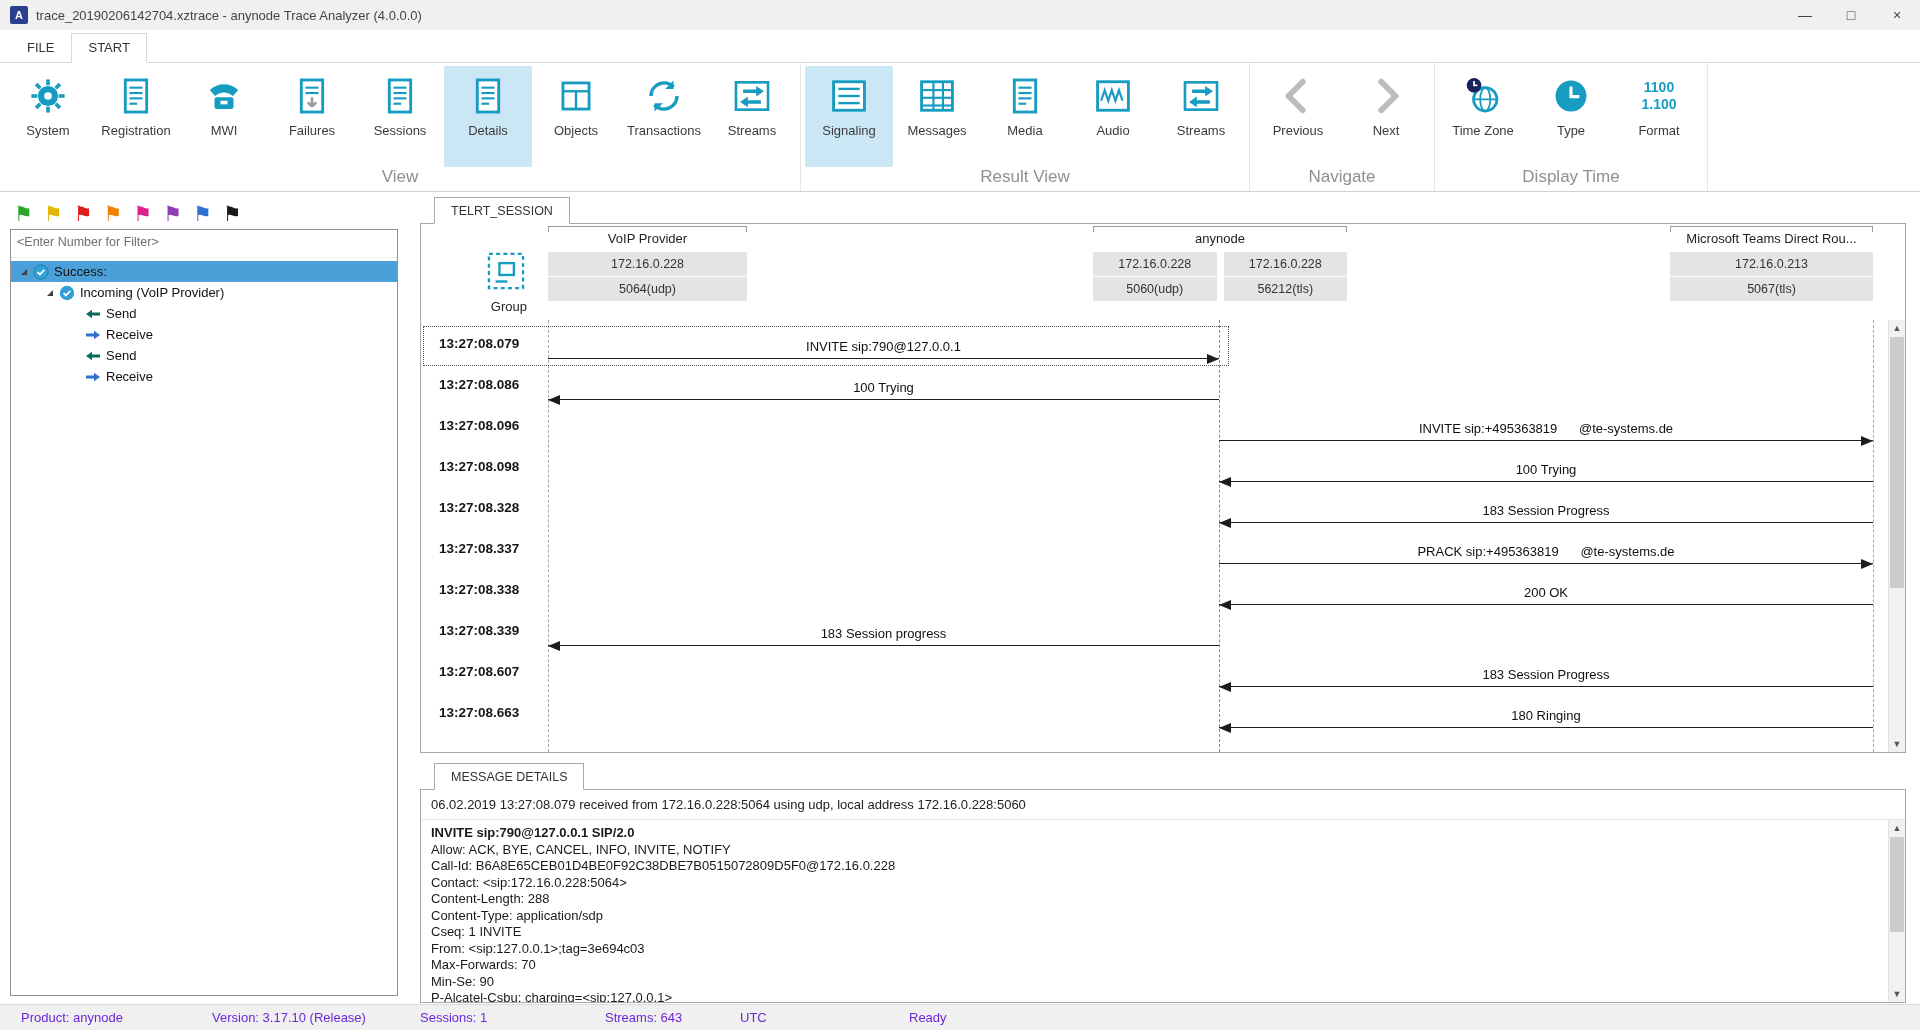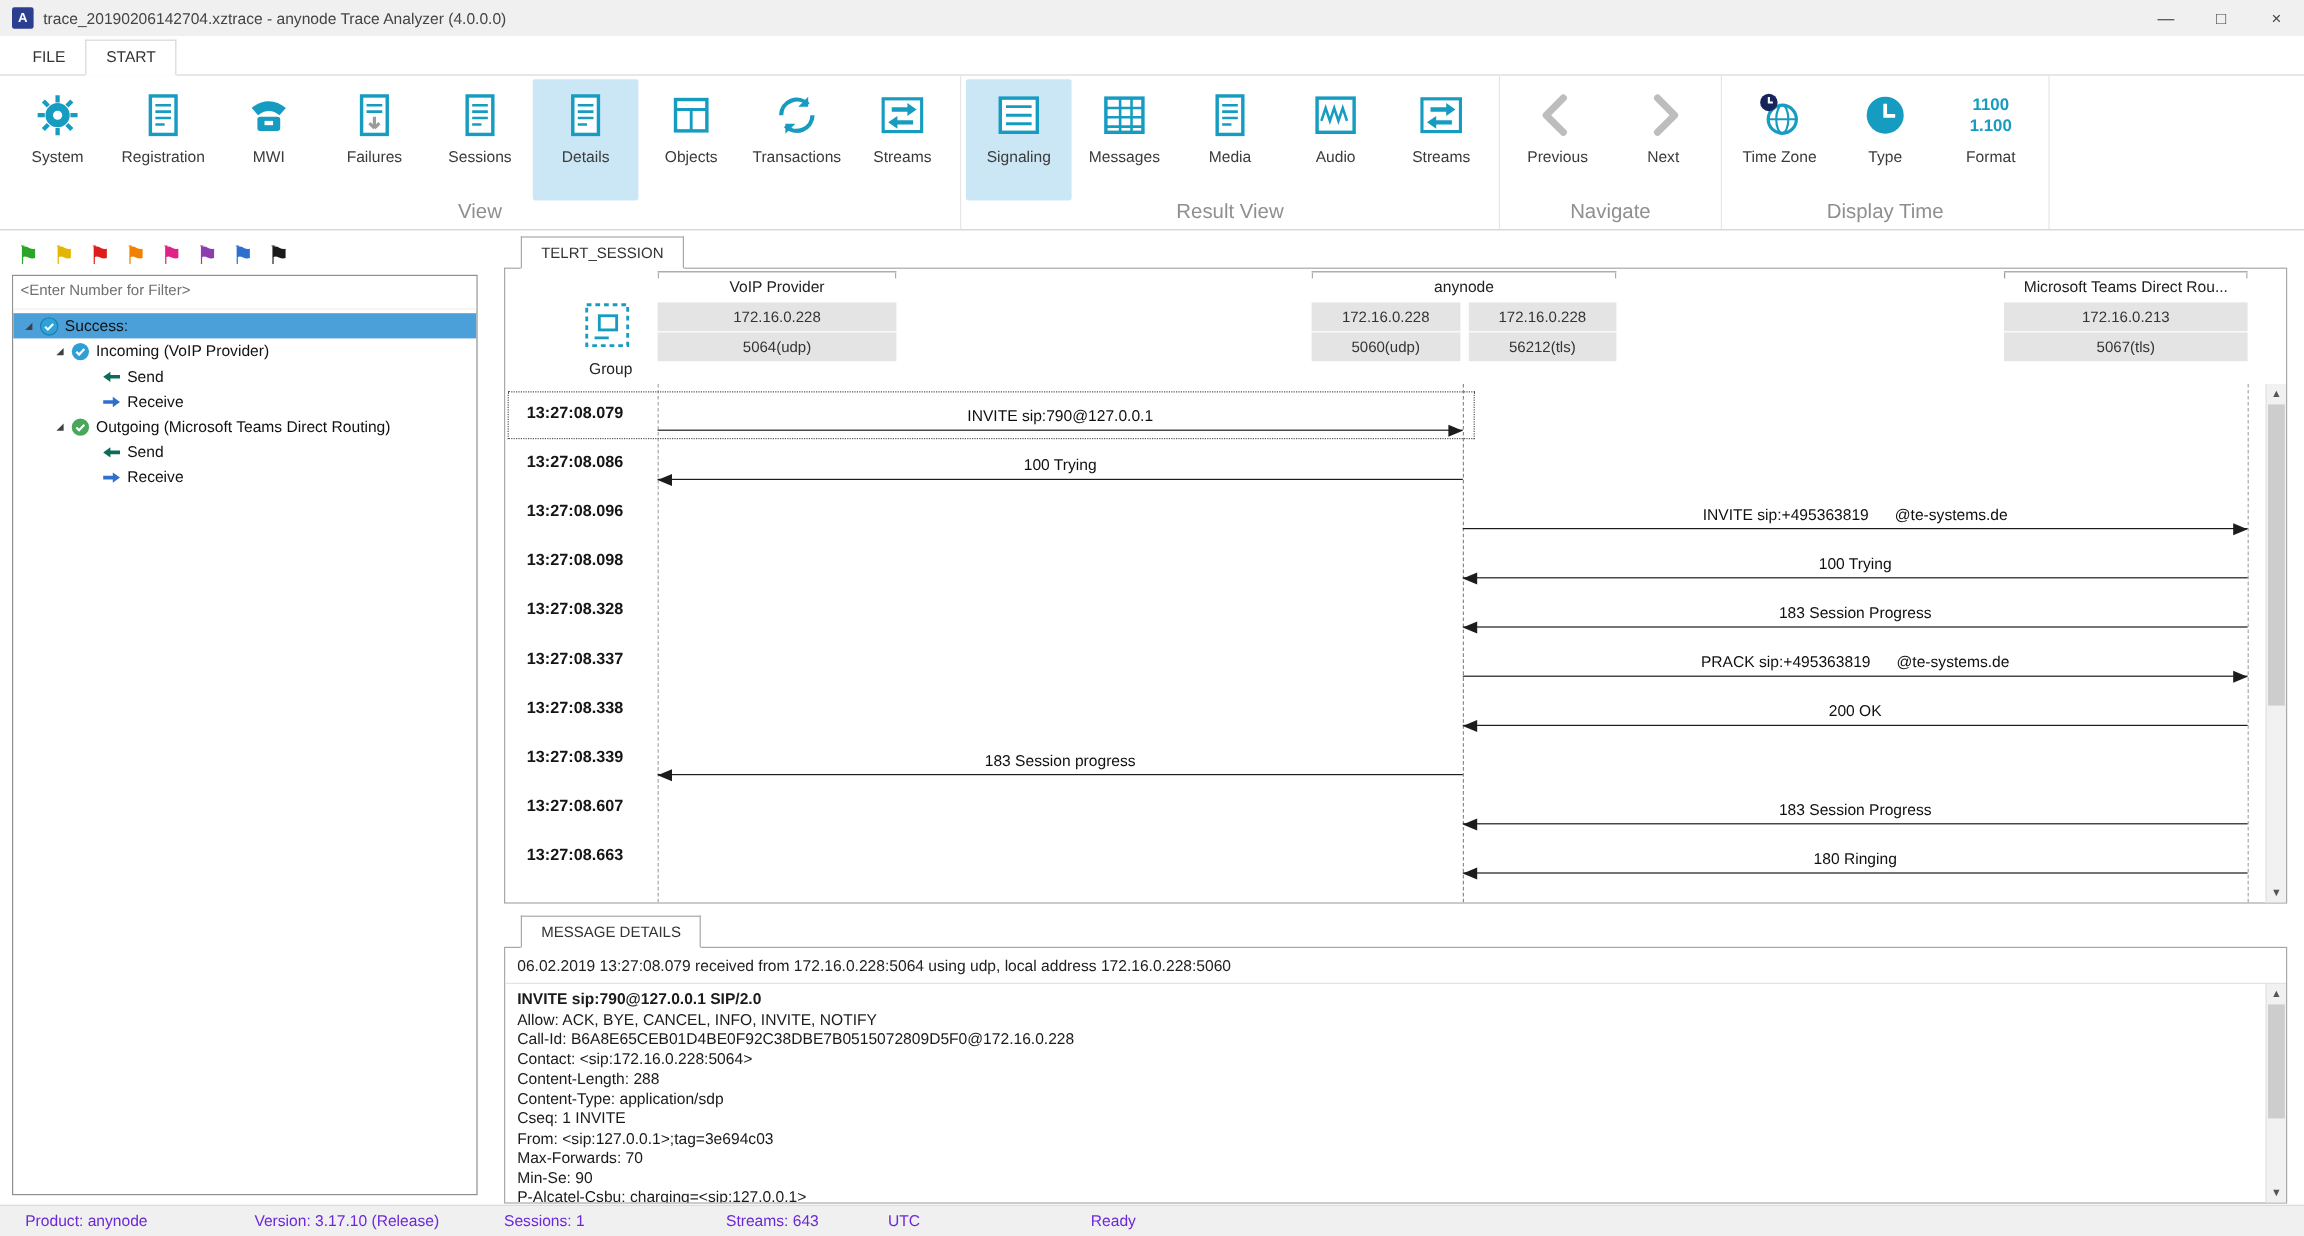--- a/index.html
+++ b/index.html
@@ -396,30 +396,20 @@
             </div>
             <div class="tree-row" style="padding-left: 58px;">
               <span class="expander hidden"></span>
               <span class="tree-icon">
                 <svg viewBox="0 0 16 16">
                   <path d="M1 6.5h8V3.7L15 8l-6 4.3V9.5H1z" fill="#2e6fd0"></path>
                 </svg>
               </span>
               <span class="tree-label">Receive</span>
             </div>
-            <div class="tree-row" style="padding-left: 32px;">
-              <span class="expander"></span>
-              <span class="tree-icon">
-                <svg viewBox="0 0 16 16">
-                  <circle cx="8" cy="8" r="7.2" fill="#49a75c"></circle>
-                  <path d="M4.6 8.2l2.3 2.3 4.4-4.6" fill="none" stroke="#fff" stroke-width="1.8"></path>
-                </svg>
-              </span>
-              <span class="tree-label">Outgoing (Microsoft Teams Direct Routing)</span>
-            </div>
             <div class="tree-row" style="padding-left: 58px;">
               <span class="expander hidden"></span>
               <span class="tree-icon">
                 <svg viewBox="0 0 16 16">
                   <path d="M15 6.5H7V3.7L1 8l6 4.3V9.5h8z" fill="#0d6b5c"></path>
                 </svg>
               </span>
               <span class="tree-label">Send</span>
             </div>
             <div class="tree-row" style="padding-left: 58px;">

